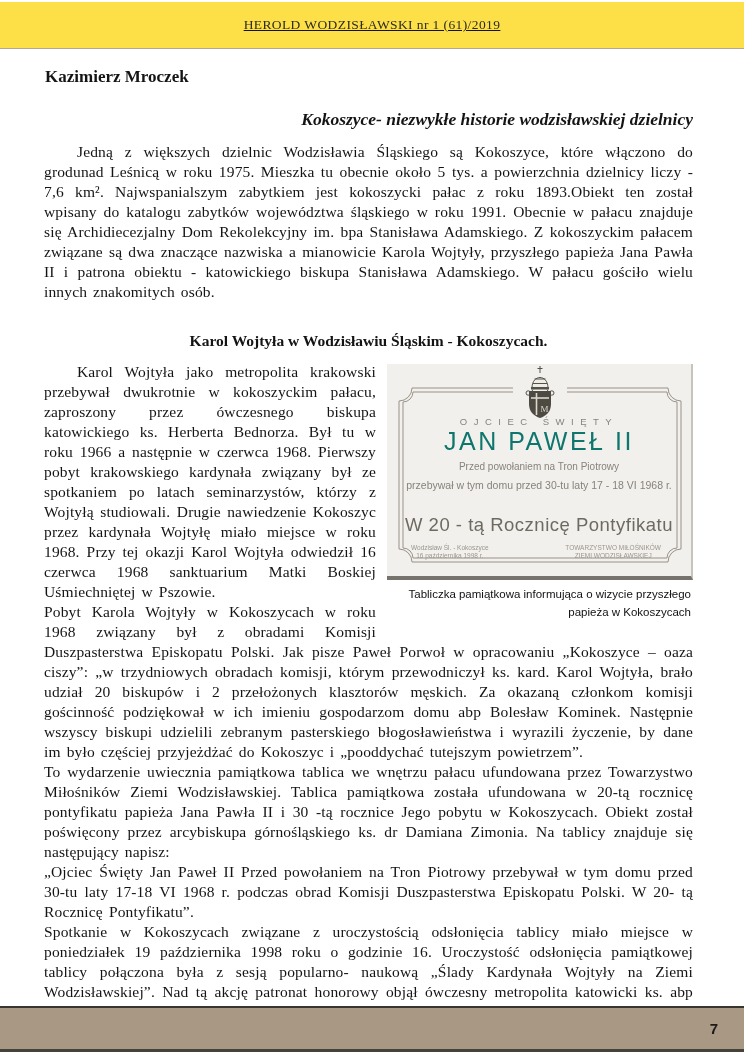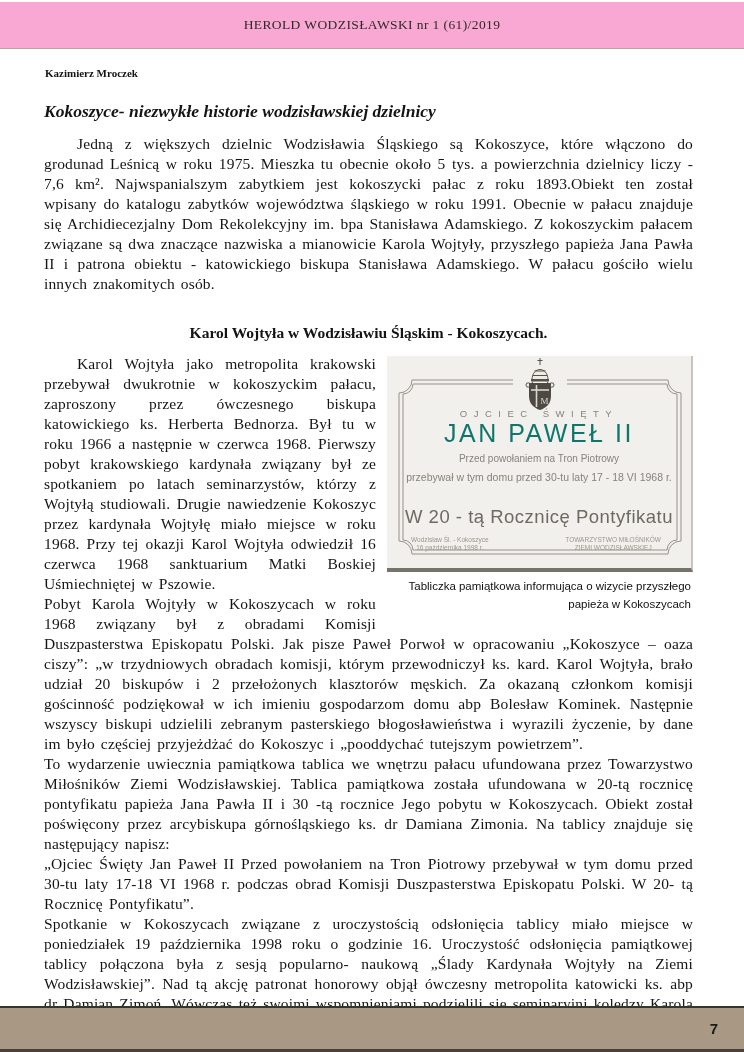--- a/index.html
+++ b/index.html
@@ -24,23 +24,23 @@
   }
   .page-number{
     font-family:"Liberation Sans",sans-serif;
     font-weight:bold;font-size:15px;color:#1c1b18;
   }
   
   .content{
     flex:1;overflow:hidden;
     padding:10px 51px 0 44px;
   }
-  .author{font-weight:bold;font-size:11px;margin:8px 0 0 1px;}
+  .author{font-weight:bold;font-size:17px;margin:8px 0 0 1px;}
   .article-title{
-    text-align:left;font-weight:bold;font-style:italic;
+    text-align:right;font-weight:bold;font-style:italic;
     font-size:17.5px;margin:22px 0 0;
   }
   p.body-par{
     margin:0;font-size:15.5px;line-height:20px;
     text-align:justify;word-spacing:2px;letter-spacing:.15px;
   }
   p.first{margin-top:12px;}
   p.indent{text-indent:33px;}
   .section-heading{
     text-align:center;font-weight:bold;font-size:15.5px;
@@ -73,21 +73,21 @@
     margin:5px auto 0;width:302px;
     font-family:"Liberation Sans",sans-serif;
     font-size:11.5px;line-height:18px;text-align:right;color:#111;
   }
 </style>
 </head>
 <body>
 
 <div class="page">
 
-  <header class="band band-top" style="background: #f9a8d4;">
+  <header class="band band-top" style="background: #fde047; text-decoration: underline;">
     <span class="journal-title" style="color: rgb(46, 42, 36);">HEROLD WODZISŁAWSKI nr 1 (61)/2019</span>
   </header>
 
   <main class="content" style="color: rgb(20, 20, 20);">
 
     <div class="author">Kazimierz Mroczek</div>
 
     <h1 class="article-title">Kokoszyce- niezwykłe historie wodzisławskiej dzielnicy</h1>
 
     <p class="body-par first indent">Jedną z większych dzielnic Wodzisławia Śląskiego są Kokoszyce, które włączono do grodunad Leśnicą w roku 1975. Mieszka tu obecnie około 5 tys. a powierzchnia dzielnicy liczy - 7,6 km². Najwspanialszym zabytkiem jest kokoszycki pałac z roku 1893.Obiekt ten został wpisany do katalogu zabytków województwa śląskiego w roku 1991. Obecnie w pałacu znajduje się Archidiecezjalny Dom Rekolekcyjny im. bpa Stanisława Adamskiego. Z kokoszyckim pałacem związane są dwa znaczące nazwiska a mianowicie Karola Wojtyły, przyszłego papieża Jana Pawła II i patrona obiektu - katowickiego biskupa Stanisława Adamskiego. W pałacu gościło wielu innych znakomitych osób.</p>

